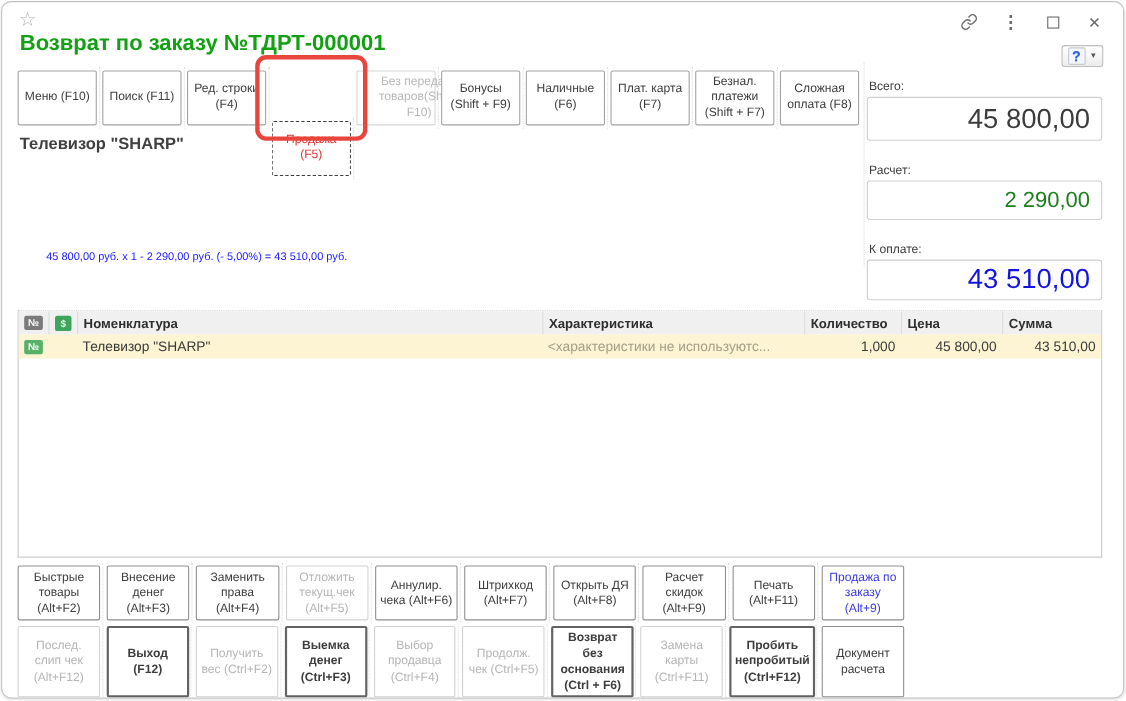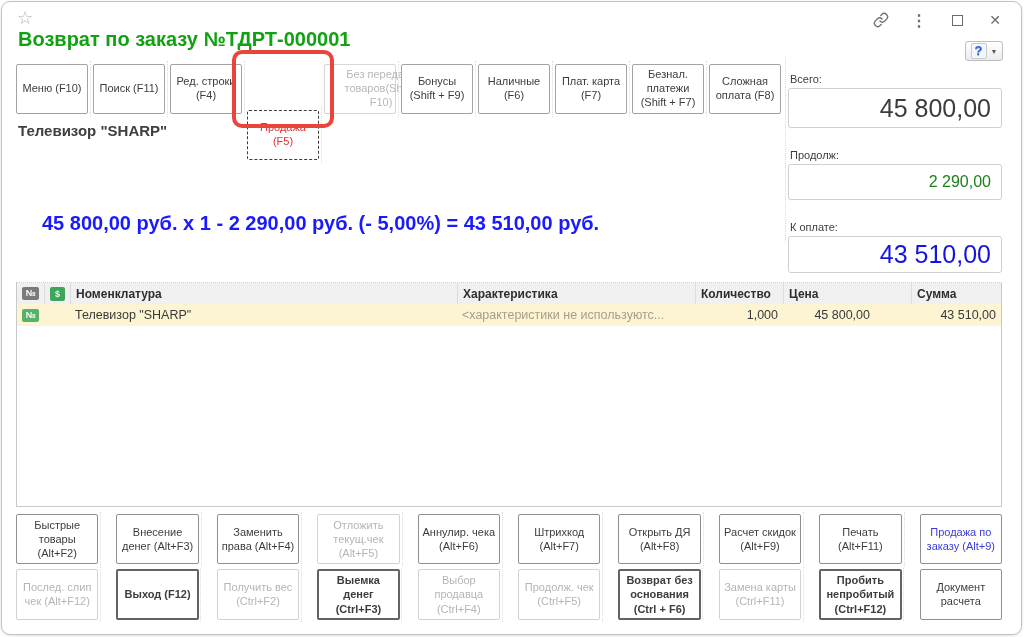--- a/index.html
+++ b/index.html
@@ -38,47 +38,47 @@
   .highlight-rect { position:absolute; left:230px; top:48px; width:102px; height:78px; border:4px solid #e8463c; border-radius:10px; pointer-events:none; }
   .vsep { position:absolute; left:783px; top:55px; height:185px; border-left:1px dotted #d9d9d9; }
   
   .totals { position:absolute; left:786px; top:50px; width:214px; }
   .tot-label { font-size:11px; color:#3d3d3d; margin:21px 0 3px 2px; }
   .tot-box {
     width:214px; border:1px solid #cfcfcf; border-radius:3px; background:#fff;
     display:flex; align-items:center; justify-content:flex-end; padding-right:10px;
   }
   .box-total { height:40px; font-size:25px; color:#3c3c3c; }
-  .box-discount { height:36px; font-size:16px; color:#1d801d; }
+  .box-discount { height:36px; font-size:20px; color:#1d801d; }
   .box-due { height:37px; font-size:25px; color:#1414e0; }
   
   .product-title { position:absolute; left:16px; top:120px; font-size:15px; font-weight:bold; color:#404040; }
-  .calc-line { position:absolute; left:40px; top:210px; font-size:20px; font-weight:bold; color:#1a1aff; }
+  .calc-line { position:absolute; left:40px; top:226px; font-size:10px; font-weight:normal; color:#1a1aff; }
   
   .table { position:absolute; left:14px; top:280px; width:986px; height:225px; border:1px solid #c9c9c9; border-top:1px dotted #cfcfcf; background:#fff; }
   .trow { display:flex; width:100%; }
   .thead { height:21px; background:#f0f0f0; font-size:12px; font-weight:600; color:#2e2e2e; }
   .tbody-row { height:22px; background:#fcf4d2; font-size:12.5px; color:#3a3a3a; cursor:pointer; }
   .cell { display:flex; align-items:center; padding:0 5px; overflow:hidden; white-space:nowrap; }
   .thead .cell:not(:first-child) { border-left:1px solid #dcdcdc; }
   .col-num { width:27px; justify-content:center; padding:0 2px; }
   .col-icon { width:26px; justify-content:center; padding:0 2px; }
   .col-nom { flex:1; }
   .col-char { width:238px; }
   .col-qty { width:88px; }
   .col-price { width:92px; }
-  .col-sum { width:90px;margin-left:36px; }
+  .col-sum { width:90px; }
   .num-r { justify-content:flex-end; }
   .badge { font-size:9px; font-weight:bold; color:#fff; border-radius:2px; padding:1px 3px; line-height:11px; }
   .badge-gray { background:#7a7a7a; }
   .badge-green { background:#58b168; }
   .cur-icon { width:15px; height:14px; background:#3fa45c; border-radius:2px; color:#e8f5e9; font-size:9px; font-weight:bold; display:flex; align-items:center; justify-content:center; }
   .char-text { color:#a69e8a; }
   
-  .btn-row { position:absolute; left:14px; width:986px; height:50px; display:grid; grid-template-columns:repeat(10,1fr); gap:18px; }
+  .btn-row { position:absolute; left:14px; width:806px; height:50px; display:grid; grid-template-columns:repeat(10,1fr); gap:6px; }
   .row1 { top:512px; } .row2 { top:567px; }
   .bbtn {
     position:relative; background:#fff; border:1px solid #8f8f8f; border-radius:2px;
     font-size:11px; color:#3d3d3d; display:flex; align-items:center; justify-content:center;
     text-align:center; line-height:1.3; padding:2px 3px; cursor:pointer; font-family:inherit;
   }
   .bbtn:not(:last-child)::after { content:""; position:absolute; right:-4px; top:-3px; bottom:-3px; border-right:1px dotted #ddd; }
   .bbtn.disabled { border-color:#d2d2d2; color:#b5b5b5; cursor:default; }
   .bbtn.bold { border:2px solid #636363; font-weight:bold; }
   .bbtn.link { color:#3b3bdd; }
@@ -120,21 +120,21 @@
     <button class="tbtn">Плат. карта (F7)</button>
     <button class="tbtn">Безнал. платежи (Shift + F7)</button>
     <button class="tbtn">Сложная оплата (F8)</button>
   </div>
   <div class="highlight-rect"></div>
   <div class="vsep"></div>
 
   <div class="totals">
     <div class="tot-label">Всего:</div>
     <div class="tot-box box-total">45 800,00</div>
-    <div class="tot-label">Продолж:</div>
+    <div class="tot-label">Расчет:</div>
     <div class="tot-box box-discount">2 290,00</div>
     <div class="tot-label">К оплате:</div>
     <div class="tot-box box-due">43 510,00</div>
   </div>
 
   <div class="product-title">Телевизор "SHARP"</div>
   <div class="calc-line">45 800,00 руб. x 1  - 2 290,00 руб. (- 5,00%) = 43 510,00 руб.</div>
 
   <div class="table">
     <div class="trow thead">

